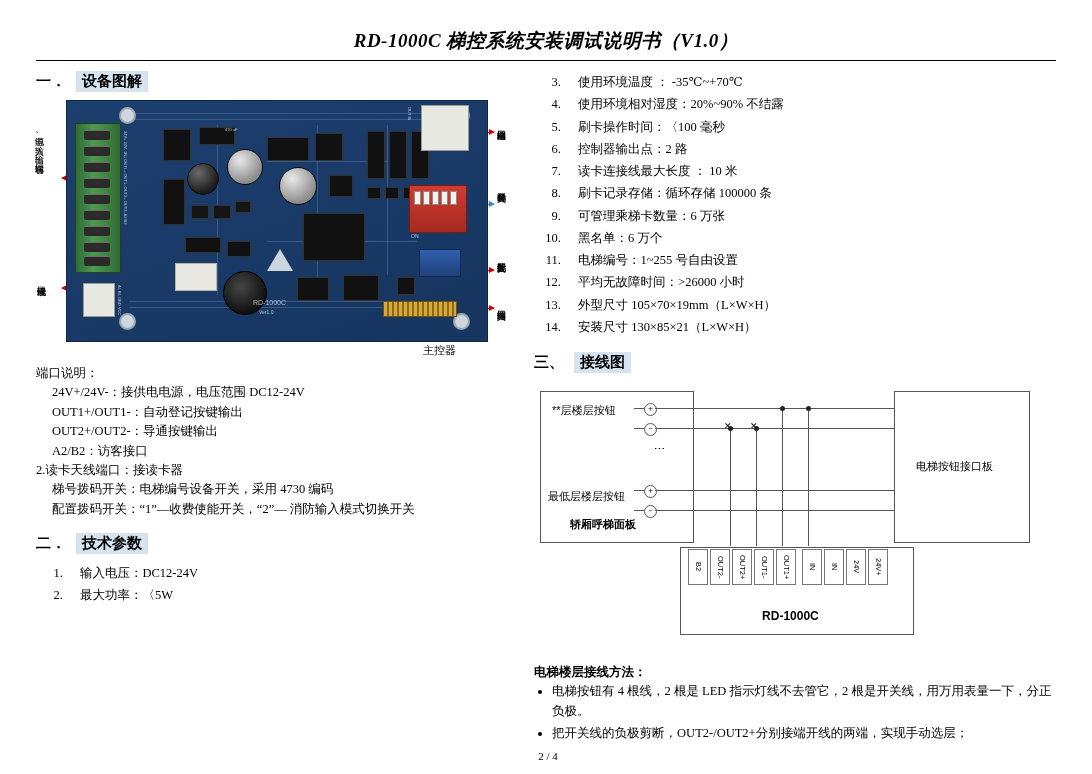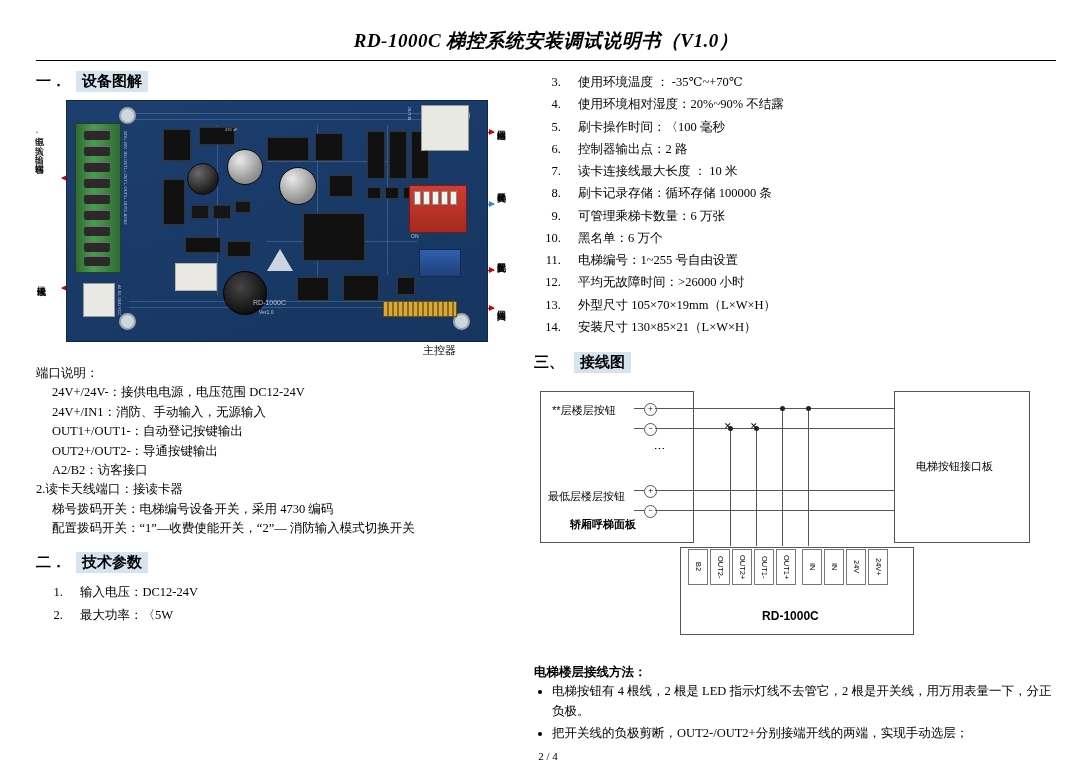--- a/index.html
+++ b/index.html
@@ -435,21 +435,20 @@
         </div>
       </div>
 
       <div class="caption">主控器</div>
 
       <div class="gap-sm"></div>
 
       <div class="body-txt">
         <p>端口说明：</p>
         <p class="indent1">24V+/24V-：接供电电源，电压范围 DC12-24V</p>
-        <p class="indent1">24V+/IN1：消防、手动输入，无源输入</p>
         <p class="indent1">OUT1+/OUT1-：自动登记按键输出</p>
         <p class="indent1">OUT2+/OUT2-：导通按键输出</p>
         <p class="indent1">A2/B2：访客接口</p>
         <p>2.读卡天线端口：接读卡器</p>
         <p class="indent1">梯号拨码开关：电梯编号设备开关，采用 4730 编码</p>
         <p class="indent1">配置拨码开关：“1”—收费使能开关，“2”— 消防输入模式切换开关</p>
       </div>
 
       <div class="gap-md"></div>
 

